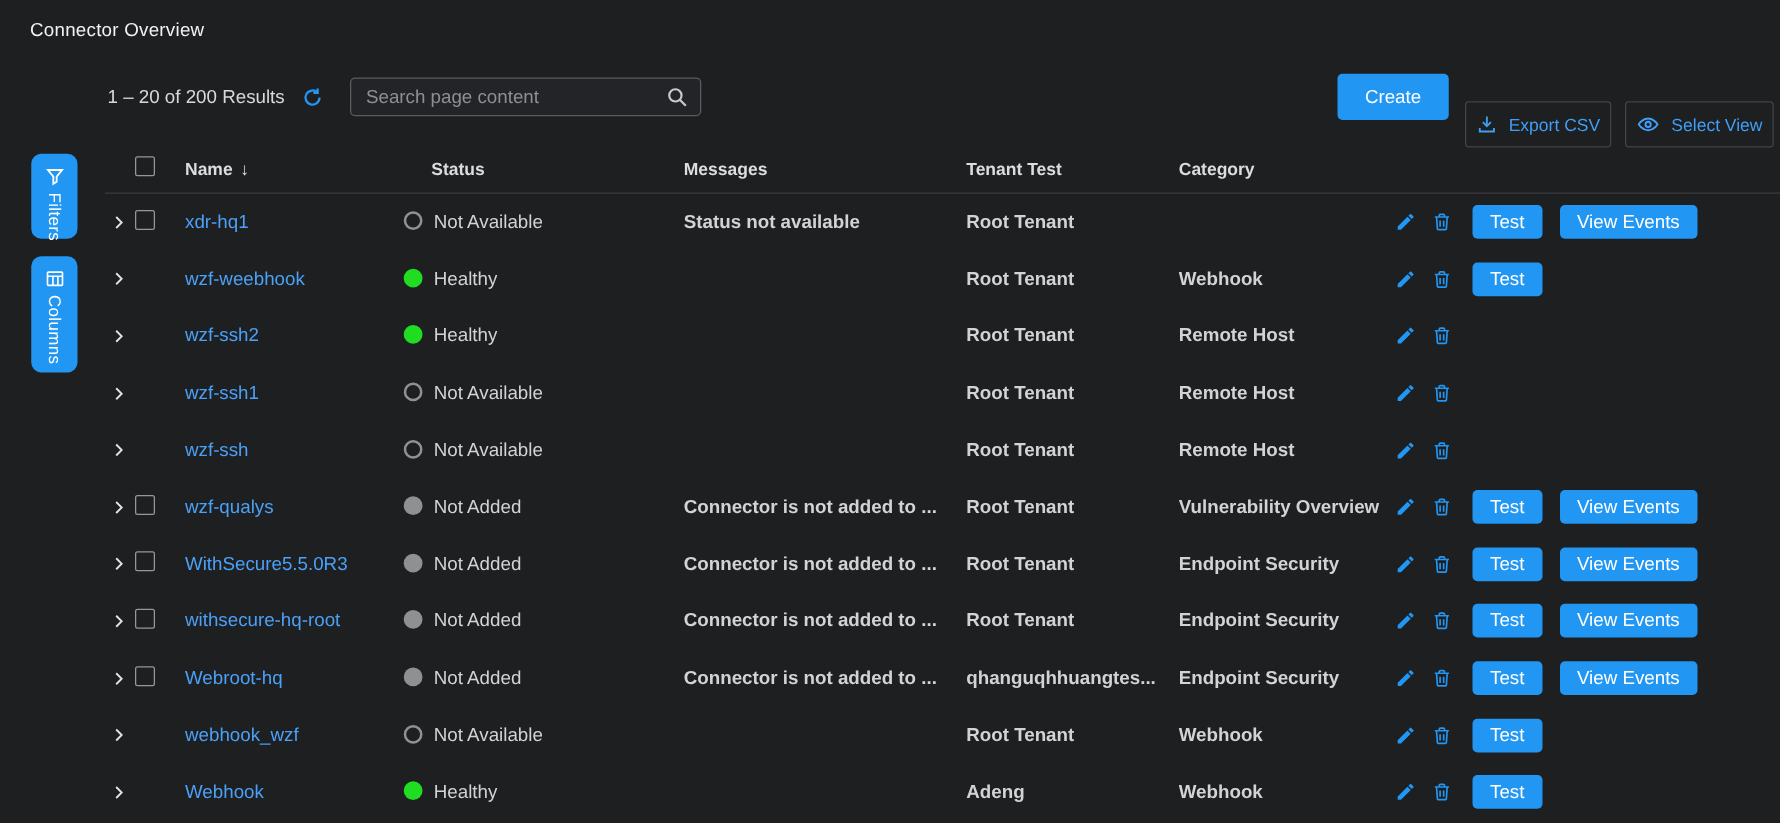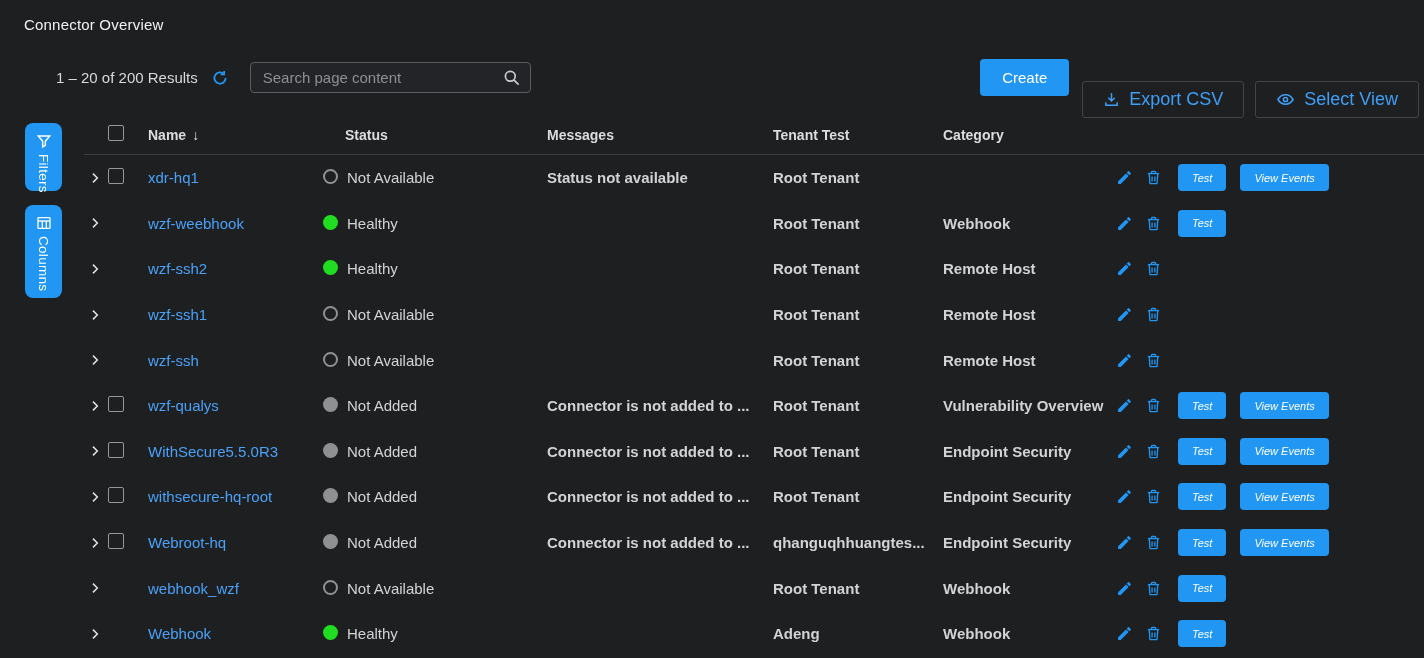--- a/index.html
+++ b/index.html
@@ -10,21 +10,21 @@
     color:#e3e4e6;
     overflow:hidden;
     position:relative;
   }
   .page-title {
     position:absolute; left:24px; top:16px;
     font-size:15px; color:#f2f2f2; letter-spacing:.2px;
   }
   
   .toolbar {
-    position:absolute; left:56px; right:5px; top:59px; height:37px;
+    position:absolute; left:86px; right:5px; top:59px; height:37px;
     display:flex; align-items:center;
   }
   .results { font-size:15px; color:#d8d9db; white-space:nowrap; }
   .icon-btn { background:none; border:none; cursor:pointer; display:flex; align-items:center; padding:0; }
   .refresh-btn { margin-left:13px; }
   .search-box {
     margin-left:21px; width:281px; height:31px;
     background:#232428; border:1px solid #5c5d61; border-radius:4px;
     display:flex; align-items:center; padding:0 9px 0 12px;
   }
@@ -33,23 +33,23 @@
     color:#dddee0; font-size:15px;
   }
   .search-input::placeholder { color:#8e8f92; }
   .spacer { flex:1; }
   .btn-primary {
     height:37px; padding:0 22px; background:#2196f3; color:#fff;
     border:none; border-radius:4px; font-size:15px; cursor:pointer;
     font-family:inherit;
   }
   .btn-outline {
-    height:37px; display:flex; align-items:center; gap:9px; padding:0 20px;
+    height:37px; display:flex; align-items:center; gap:9px; padding:0 8px;
     background:transparent; border:1px solid #42444a; border-radius:3px;
-    color:#3f9ef6; font-size:18px; cursor:pointer; font-family:inherit;margin-top:44px;
+    color:#3f9ef6; font-size:14px; cursor:pointer; font-family:inherit;margin-top:44px;
   }
   .btn-export { margin-left:13px; }
   .btn-view { margin-left:11px; }
   
   .side-tab {
     position:absolute; left:25px; width:37px; background:#2196f3;
     border-radius:8px; display:flex; flex-direction:column; align-items:center;
     color:#fff; cursor:pointer;
   }
   .tab-filters { top:123px; height:68px; }
@@ -84,21 +84,21 @@
   .dot.not-available { background:transparent; border:2px solid #909194; }
   .dot.not-added { background:#8f9092; }
   .status-label, .cell-msg, .cell-tenant, .cell-cat { color:#d2d3d5; white-space:nowrap; overflow:hidden; }
   .cell-msg, .cell-tenant, .cell-cat { padding-right:14px;font-weight:bold; }
   .cell-actions { display:flex; align-items:center; }
   .act-icon { background:none; border:none; padding:0; cursor:pointer; display:flex; }
   .act-trash { margin-left:12px; }
   .small-btn {
     height:27px; padding:0 14px; margin-left:16px;
     background:#2196f3; color:#fff; border:none; border-radius:4px;
-    font-size:11px; cursor:pointer; font-family:inherit;font-style:italic;
+    font-size:15px; cursor:pointer; font-family:inherit;
   }
   .small-btn + .small-btn { margin-left:14px; }
 </style>
 </head>
 <body>
 
 <div class="page-title">Connector Overview</div>
 
 <div class="toolbar">
   <span class="results">1 – 20 of 200 Results</span>

